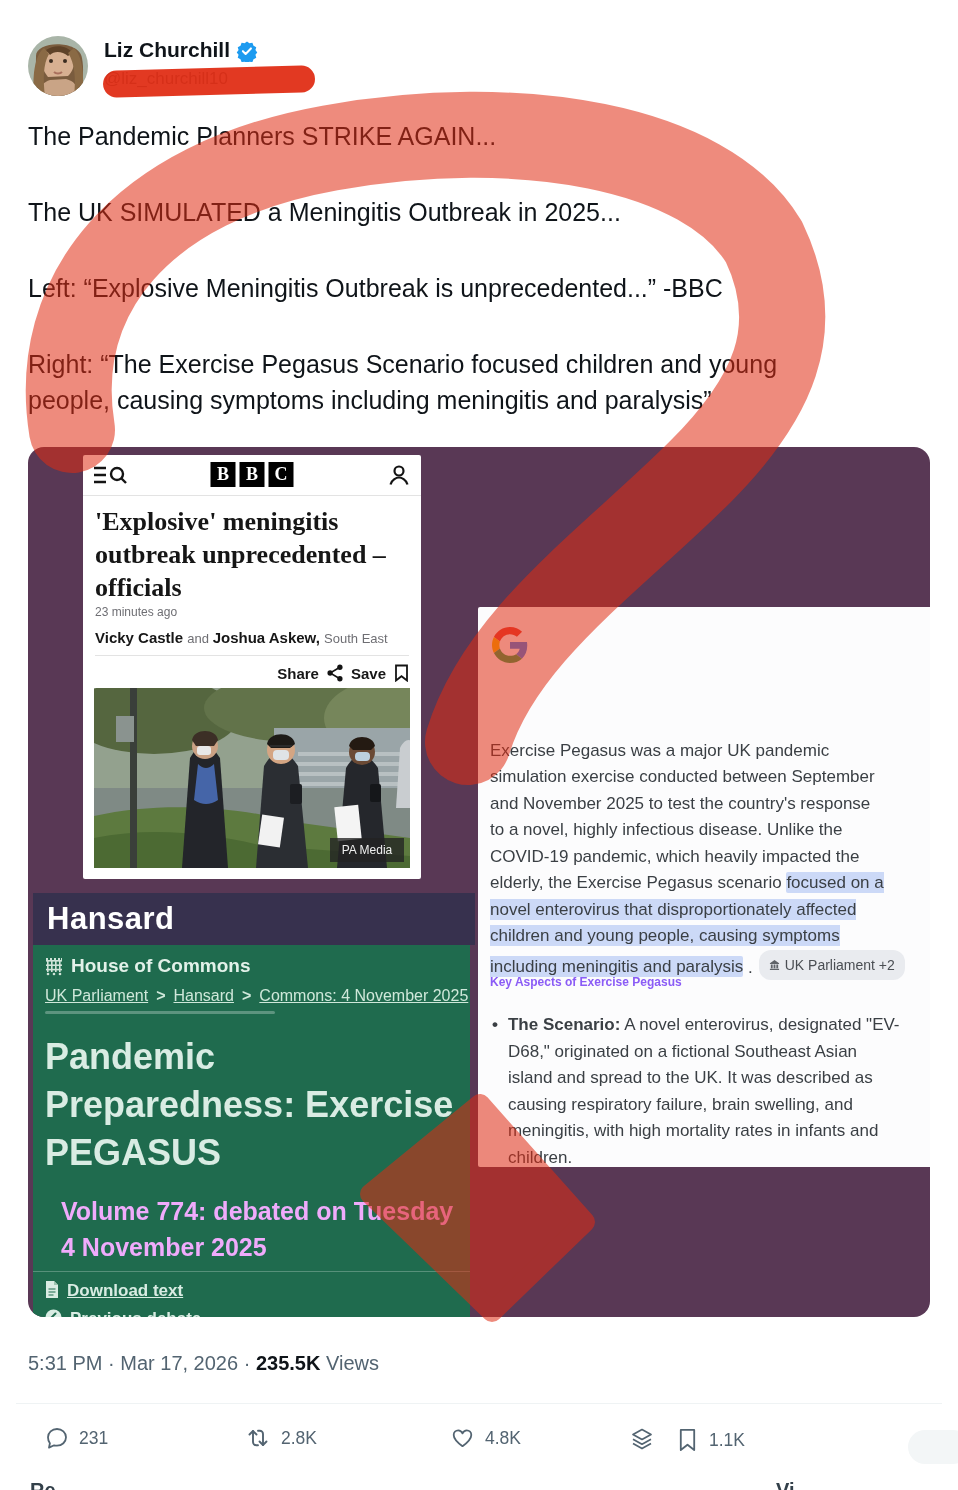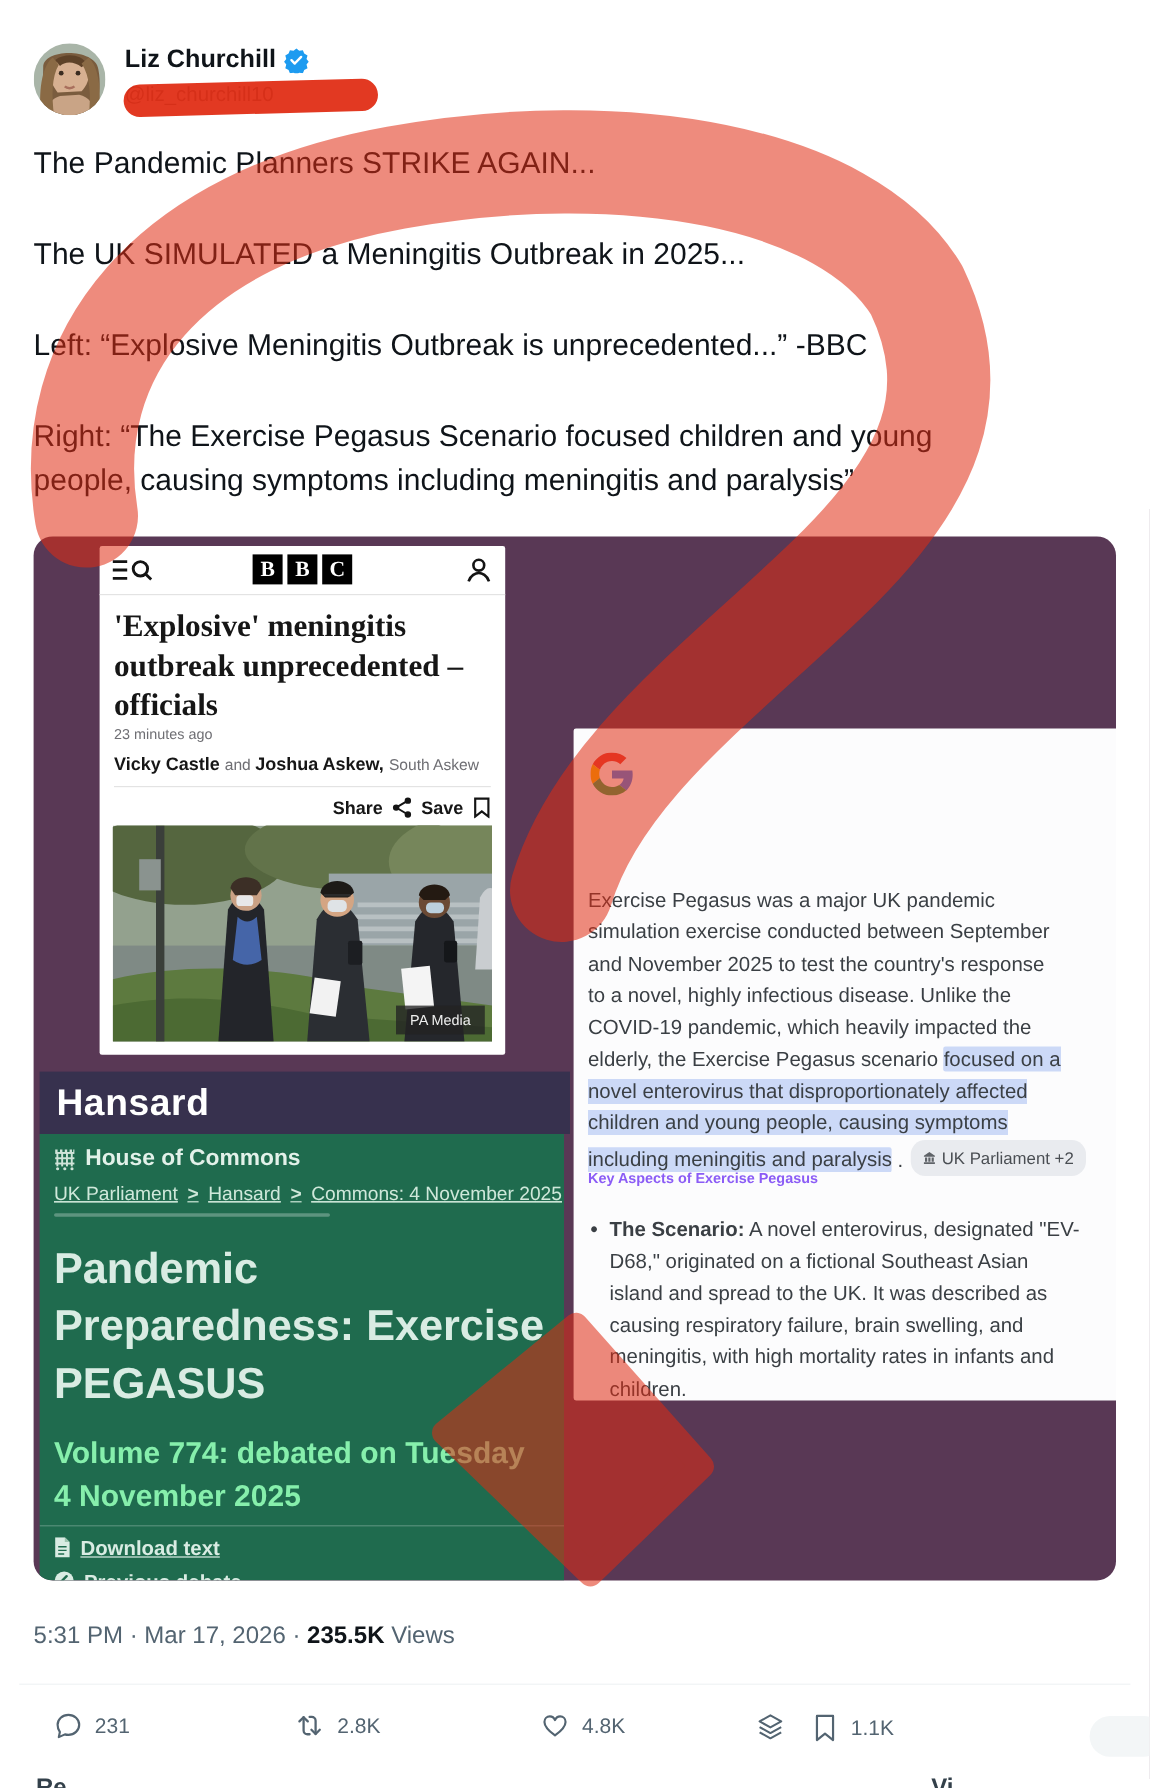--- a/index.html
+++ b/index.html
@@ -1,20 +1,20 @@
 <!DOCTYPE html>
 <html><head>
 <meta charset="utf-8">
 <style>
   html,body{margin:0;padding:0;background:#fff;}
   .page{position:relative;width:958px;height:1490px;margin:0 auto;background:#fff;
         font-family:"Liberation Sans","DejaVu Sans",sans-serif;color:#0f1419;overflow:hidden;}
   
   .avatar{position:absolute;left:28px;top:36px;width:60px;height:60px;border-radius:50%;overflow:hidden;}
-  .author-name{position:absolute;left:104px;top:38px;font-size:21px;font-weight:bold;color:#0f1419;display:flex;align-items:center;gap:6px;}
+  .author-name{position:absolute;left:104px;top:38px;font-size:21px;font-weight:bold;color:#0f1419;display:flex;align-items:flex-end;gap:6px;}
   .handle{position:absolute;left:104px;top:69px;font-size:17px;color:#536471;}
   
   .tweet-body{position:absolute;left:28px;top:118px;width:892px;font-size:25px;line-height:36px;color:#0f1419;}
   .tweet-body p{margin:0 0 40px 0;white-space:pre-line;}
   
   .card{position:absolute;left:28px;top:447px;width:902px;height:870px;background:#593855;border-radius:16px;overflow:hidden;}
   
   .bbc{position:absolute;left:55px;top:8px;width:338px;height:424px;background:#fff;border-radius:2px;}
   .bbc-bar{position:absolute;left:0;top:0;right:0;height:40px;border-bottom:1px solid #e3e3e3;}
   .bbc-menu{position:absolute;left:10px;top:9px;}
@@ -39,26 +39,26 @@
       padding:2px 10px;font-size:14px;white-space:nowrap;vertical-align:2px;margin-left:6px;}
   .goog-key{position:absolute;left:12px;top:368px;font-size:12px;font-weight:bold;color:#8b5cf6;}
   .goog-bullet{position:absolute;left:14px;top:405px;width:414px;display:flex;gap:10px;font-size:17px;line-height:26.5px;color:#3a3f44;}
   .goog-bullet .dot{font-weight:bold;}
   .goog-bullet .bb{font-weight:bold;}
   
   .hans-bar{position:absolute;left:5px;top:446px;width:442px;height:52px;background:#37314e;color:#fff;
       font-size:31px;font-weight:bold;display:flex;align-items:center;padding-left:14px;box-sizing:border-box;letter-spacing:.5px;}
   .hans{position:absolute;left:5px;top:498px;width:437px;height:372px;background:#1f6b4e;color:#d9ece3;overflow:hidden;}
   .hoc-row{position:absolute;left:12px;top:10px;display:flex;align-items:center;gap:8px;font-size:19px;font-weight:bold;color:#e2f1e9;}
-  .crumbs{position:absolute;left:12px;top:42px;width:425px;white-space:nowrap;overflow:hidden;font-size:16px;color:#cfe8da;text-decoration:underline;}
+  .crumbs{position:absolute;left:12px;top:42px;width:425px;white-space:nowrap;overflow:hidden;font-size:16px;color:#cfe8da;}
   .crumbs a{color:#cfe8da;text-decoration:underline;}
   .crumbs .sep{margin:0 8px;font-weight:bold;text-decoration:none;}
   .crumb-scroll{position:absolute;left:12px;top:66px;width:230px;height:3px;background:rgba(255,255,255,.28);border-radius:2px;}
   .hans-title{position:absolute;left:12px;top:88px;width:410px;font-size:36px;line-height:48px;font-weight:bold;color:#d9ece3;white-space:pre-line;}
-  .hans-vol{position:absolute;left:12px;top:248px;width:420px;font-size:25px;line-height:36px;font-weight:600;color:#86efac;white-space:pre-line;}
+  .hans-vol{position:absolute;left:28px;top:248px;width:420px;font-size:25px;line-height:36px;font-weight:600;color:#f0abfc;white-space:pre-line;}
   .hans-div{position:absolute;left:0;right:0;top:326px;height:1px;background:rgba(255,255,255,.25);}
   .hans-link{position:absolute;left:12px;display:flex;align-items:flex-start;gap:8px;font-size:17px;color:#d9ece3;}
   .hans-link a{color:#d9ece3;text-decoration:underline;font-weight:600;}
   
   .meta{position:absolute;left:28px;top:1352px;font-size:20px;color:#536471;}
   .meta .views{font-weight:bold;color:#0f1419;}
   .rule{position:absolute;left:16px;right:16px;top:1403px;height:1px;background:#eff3f4;}
   .actions{position:absolute;left:0;top:1420px;width:958px;height:50px;color:#536471;}
   .act{position:absolute;top:6px;display:flex;align-items:center;gap:10px;font-size:17.5px;color:#536471;}
   .act svg{display:block;}
@@ -129,21 +129,21 @@
         </svg>
       </div>
       <div class="bbc-headline">'Explosive' meningitis
 outbreak unprecedented –
 officials</div>
       <div class="bbc-time">23 minutes ago</div>
       <div class="bbc-byline">
         <span class="b">Vicky Castle</span>
         <span class="g"> <span>and</span> </span>
         <span class="b">Joshua Askew,</span>
-        <span class="g"> <span>South Askew</span></span>
+        <span class="g"> <span>South East</span></span>
       </div>
       <div class="bbc-divider"></div>
       <div class="bbc-sharerow">
         <span>Share</span>
         <svg width="16" height="18" viewBox="0 0 18 20">
           <g fill="#141414">
               <circle cx="14.5" cy="3.5" r="3"></circle>
               <circle cx="3.5" cy="10" r="3"></circle>
               <circle cx="14.5" cy="16.5" r="3"></circle>
             </g>

